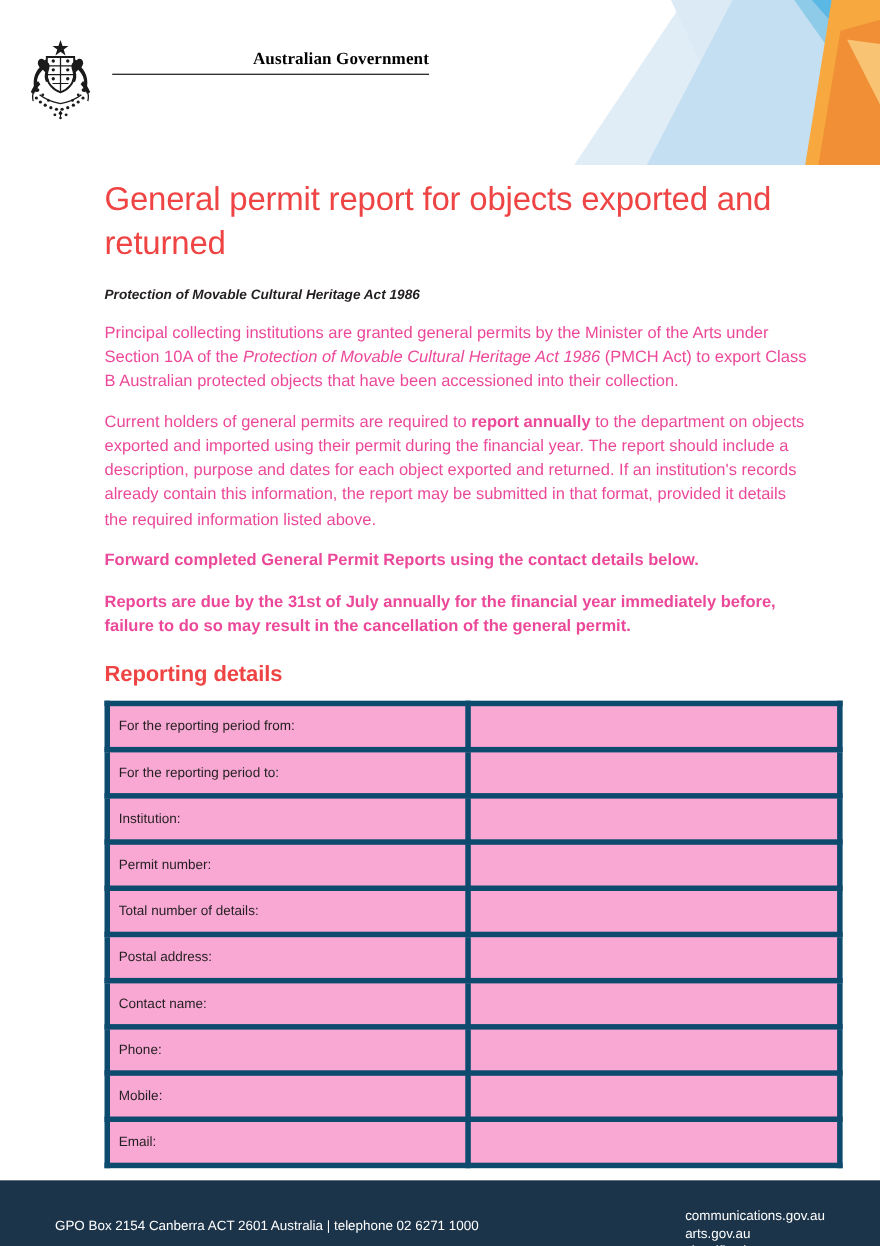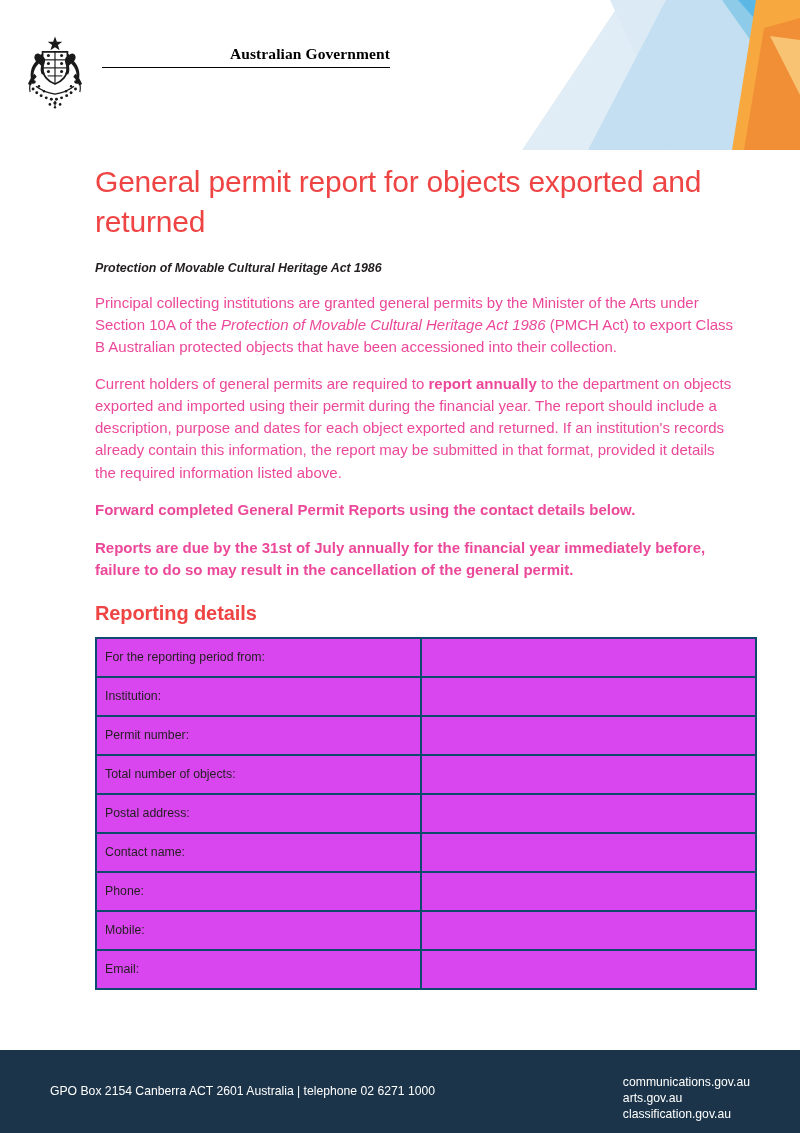--- a/index.html
+++ b/index.html
@@ -118,38 +118,38 @@
     letter-spacing: -0.1px;
   }
 
   
   table.details {
     border-collapse: collapse;
     width: 640px;
     table-layout: fixed;
   }
   table.details td {
-    border: 2px solid #0c4a6e;
+    border: 5px solid #0c4a6e;
     height: 33px;
     vertical-align: middle;
     padding: 2px 0 2px 8px;
     font-size: 12.3px;
     color: #231f20;
-    background: #d946ef;
+    background: #f9a8d4;
   }
   table.details td.label { width: 315px; }
   table.details td.value { width: 325px; }
 
   
   .footer {
     position: absolute;
     left: 0;
     bottom: 0;
     width: 800px;
-    height: 83px;
+    height: 60px;
     background: #1c3449;
     color: #ffffff;
   }
   .footer-addr {
     position: absolute;
     left: 50px;
     top: 34px;
     font-size: 12.2px;
     white-space: nowrap;
   }
@@ -259,29 +259,33 @@
 
   <h2 class="section-title">Reporting details</h2>
 
   <table class="details">
     <tbody>
       <tr>
         <td class="label">For the reporting period from:</td>
         <td class="value"></td>
       </tr>
       <tr>
+        <td class="label">For the reporting period to:</td>
+        <td class="value"></td>
+      </tr>
+      <tr>
         <td class="label">Institution:</td>
         <td class="value"></td>
       </tr>
       <tr>
         <td class="label">Permit number:</td>
         <td class="value"></td>
       </tr>
       <tr>
-        <td class="label">Total number of objects:</td>
+        <td class="label">Total number of details:</td>
         <td class="value"></td>
       </tr>
       <tr>
         <td class="label">Postal address:</td>
         <td class="value"></td>
       </tr>
       <tr>
         <td class="label">Contact name:</td>
         <td class="value"></td>
       </tr>

